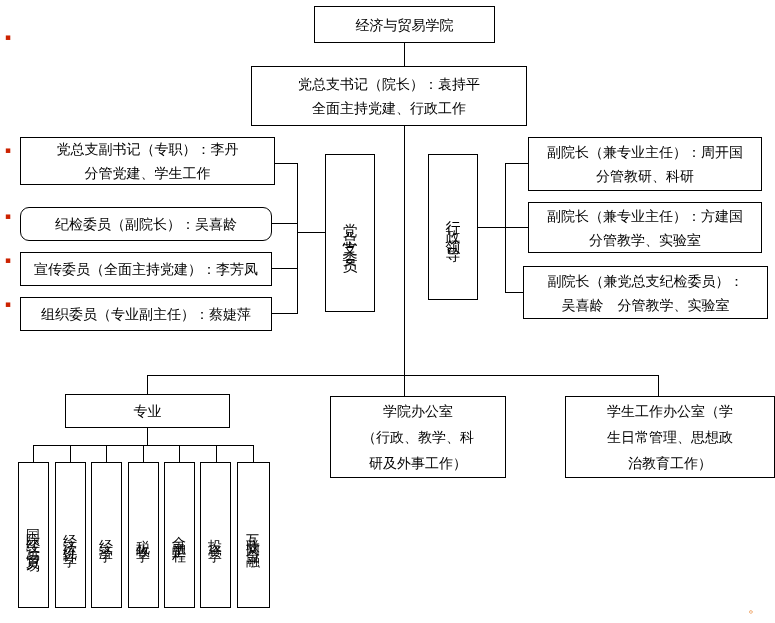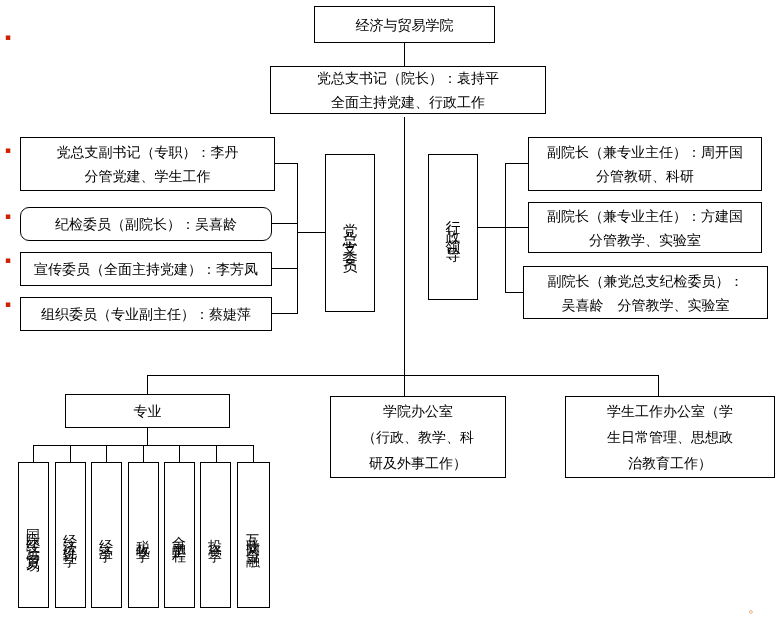--- a/index.html
+++ b/index.html
@@ -58,26 +58,26 @@
   <div class="vline" style="left:106px;top:445px;height:17px;"></div>
   <div class="vline" style="left:143px;top:445px;height:17px;"></div>
   <div class="vline" style="left:179px;top:445px;height:17px;"></div>
   <div class="vline" style="left:216px;top:445px;height:17px;"></div>
   <div class="vline" style="left:253px;top:445px;height:17px;"></div>
 
   <div class="box" style="left:314px;top:6px;width:181px;height:37px;">
     <span class="ln">经济与贸易学院</span>
   </div>
 
-  <div class="box" style="left:270px;top:66px;width:276px;height:48px;">
+  <div class="box" style="left:251px;top:66px;width:276px;height:60px;">
     <span class="ln">党总支书记（院长）：袁持平</span>
     <span class="ln">全面主持党建、行政工作</span>
   </div>
 
-  <div class="box" style="left:20px;top:137px;width:255px;height:54px;">
+  <div class="box" style="left:20px;top:137px;width:255px;height:48px;">
     <span class="ln">党总支副书记（专职）：李丹</span>
     <span class="ln">分管党建、学生工作</span>
   </div>
   <div class="box" style="left:20px;top:207px;width:252px;height:34px;border-radius:9px;">
     <span class="ln">纪检委员（副院长）：吴喜龄</span>
   </div>
   <div class="box" style="left:20px;top:252px;width:252px;height:34px;">
     <span class="ln">宣传委员（全面主持党建）：李芳凤</span>
   </div>
   <div class="box" style="left:20px;top:297px;width:252px;height:34px;">

